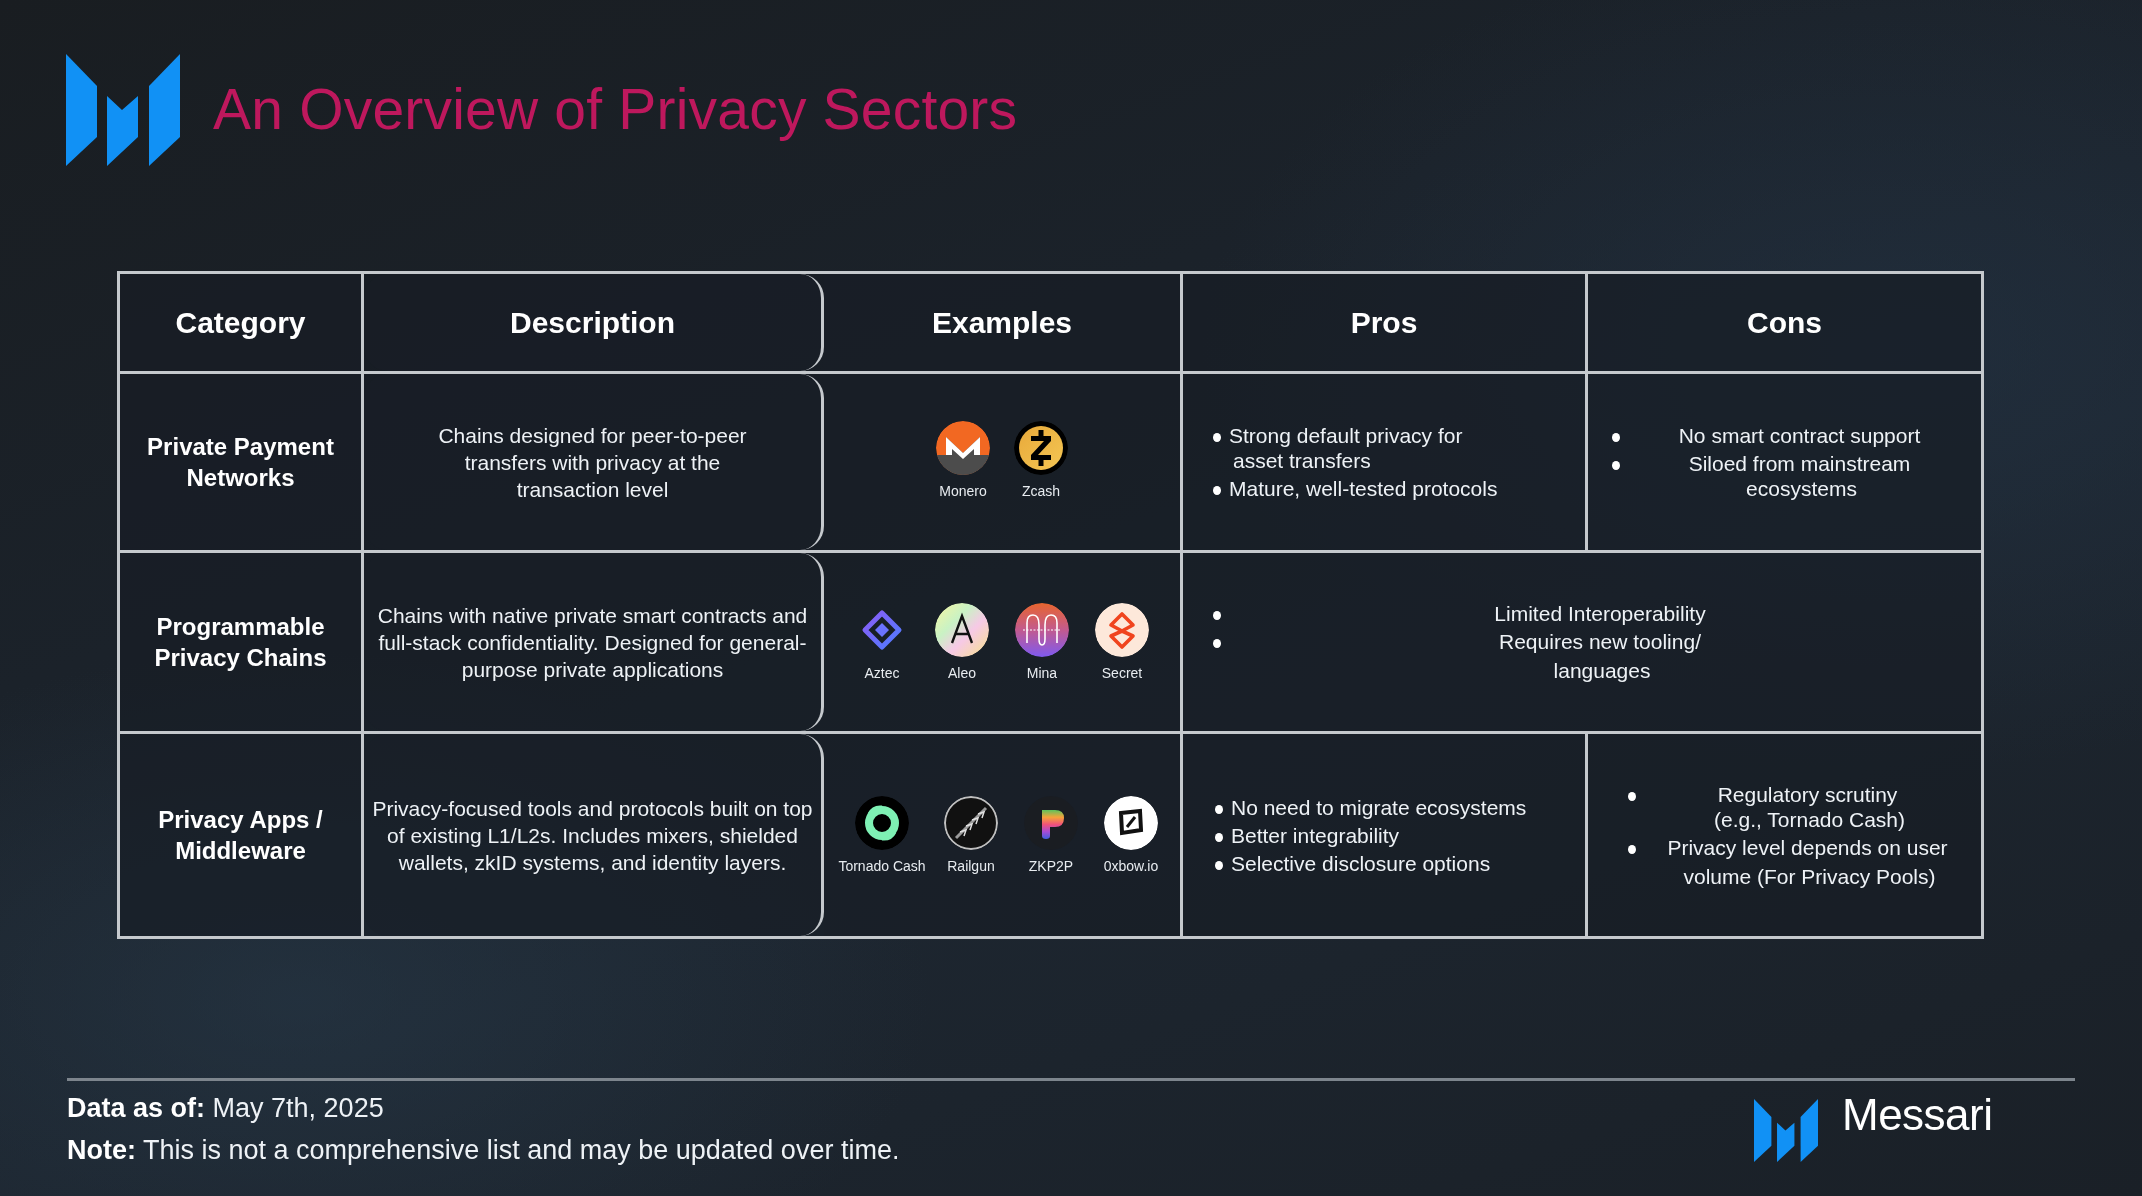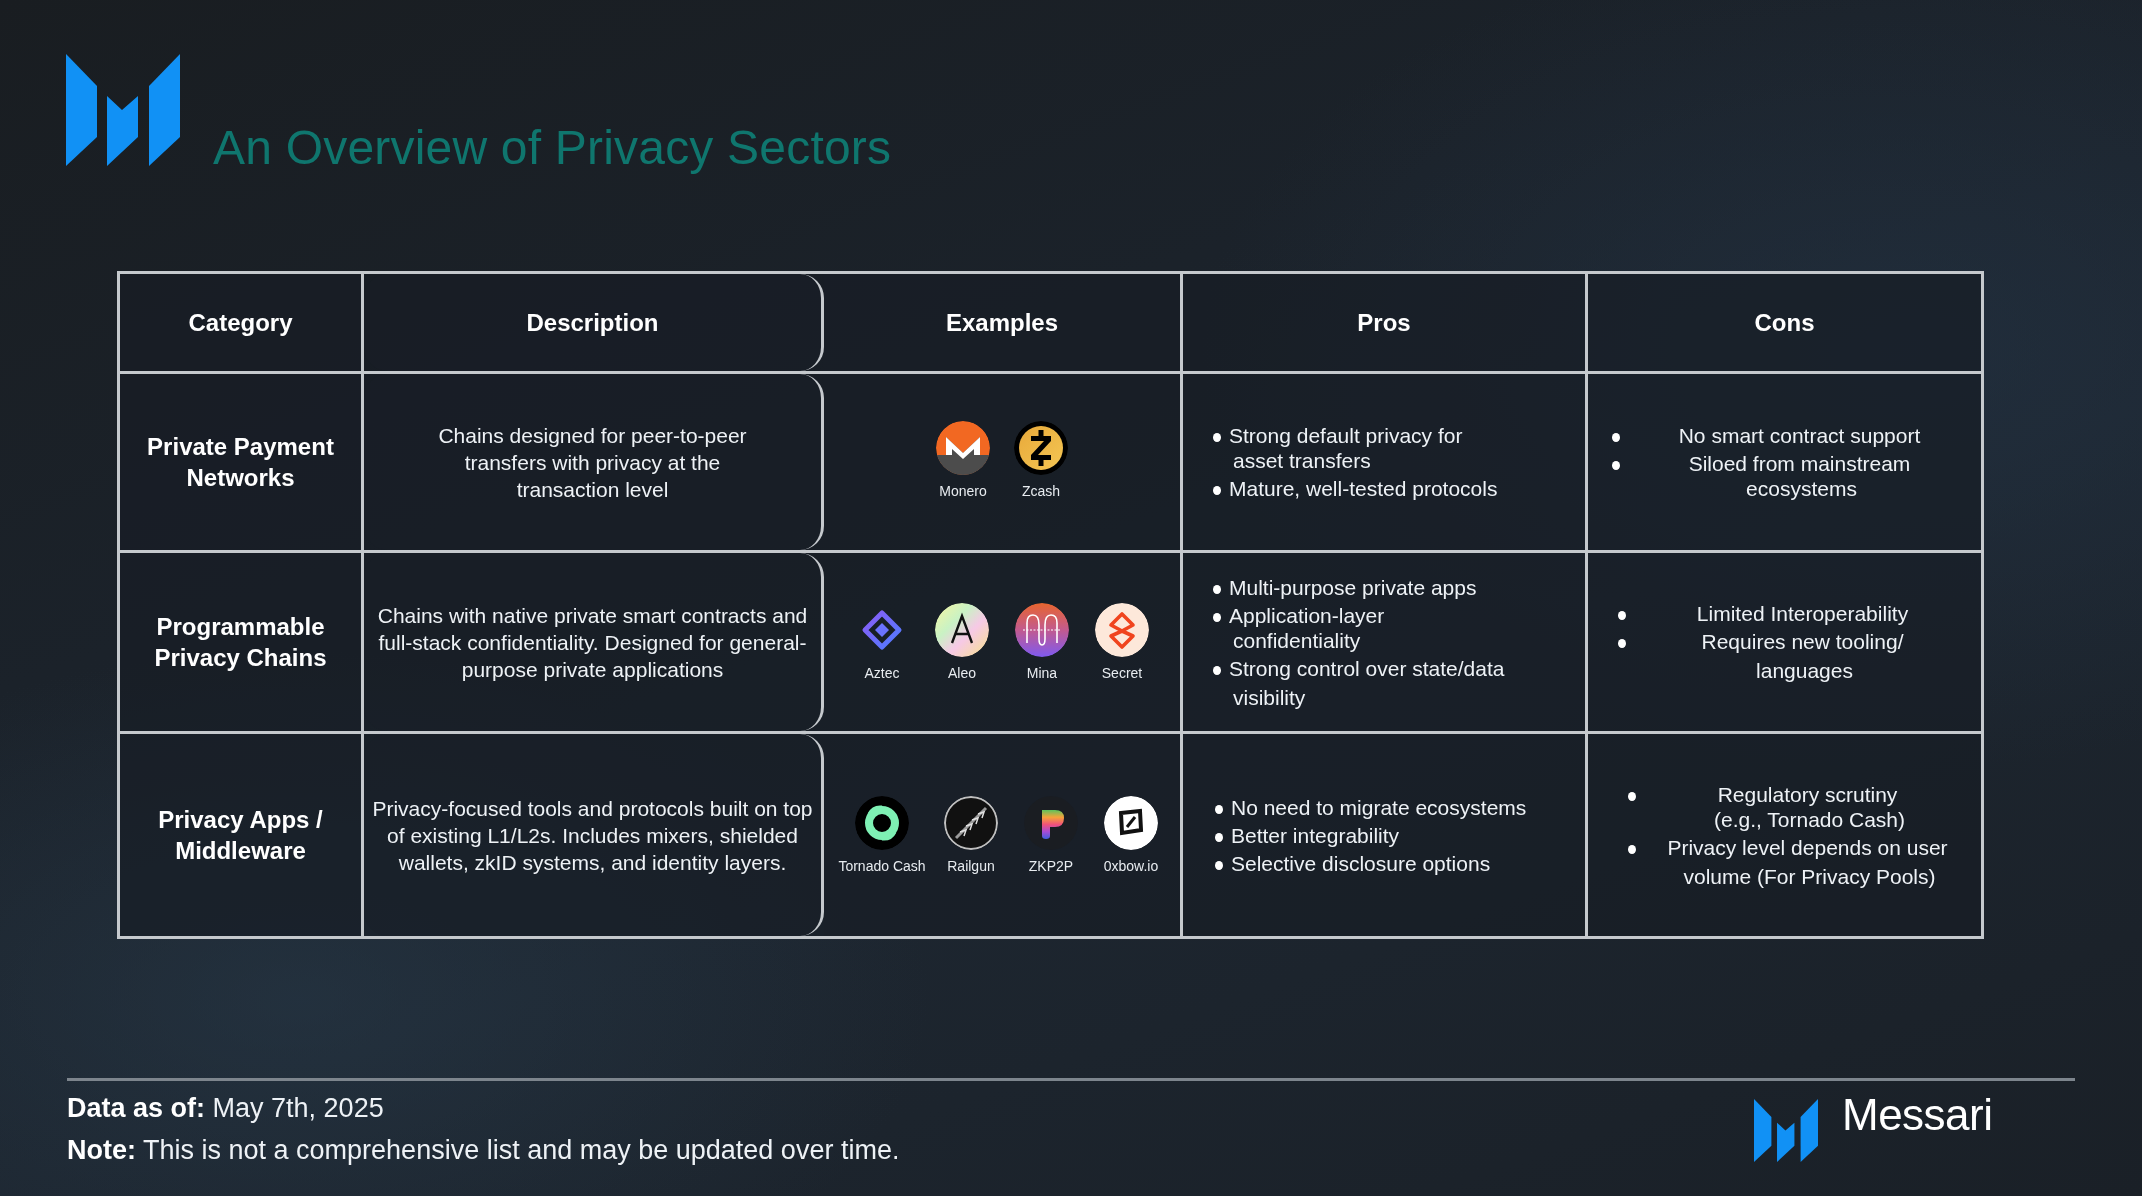--- a/index.html
+++ b/index.html
@@ -11,22 +11,22 @@
     background:
       radial-gradient(ellipse 900px 500px at 300px 1000px, rgba(40,58,74,0.55), rgba(0,0,0,0) 70%),
       radial-gradient(ellipse 1000px 600px at 1900px 350px, rgba(36,52,70,0.55), rgba(0,0,0,0) 70%),
       linear-gradient(160deg, #191d21 0%, #1b222a 35%, #1d2630 60%, #1a2027 100%);
   }
   .logo-mark { position: absolute; }
   .logo-mark svg { display: block; width: 100%; height: 100%; }
   #header-logo { left: 66px; top: 54px; width: 114px; height: 112px; }
   .page-title {
     position: absolute; left: 213px; top: 76px;
-    font-size: 48px; font-weight: 400; letter-spacing: 0.2px;
-    color: #0f766e; white-space: nowrap; margin-top: 44px;
+    font-size: 57px; font-weight: 400; letter-spacing: 0.2px;
+    color: #be185d; white-space: nowrap;
   }
 
   .table {
     position: absolute; left: 117px; top: 271px;
     width: 1867px; height: 668px;
     border: 3px solid #c5c9cd;
     background: rgba(22,28,34,0.55);
   }
   .row { position: absolute; left: 0; width: 100%; display: flex; }
   .row + .row { border-top: 3px solid #c5c9cd; }
@@ -41,21 +41,21 @@
   .c2 { width: 460px; border-radius: 24px; }
   .c3 { width: 359px; }
   .c4 { width: 405px; }
   .c5 { flex: 1; }
 
   .hdr { top: 0; height: 97px; }
   .r1 { top: 97px; height: 179px; }
   .r2 { top: 276px; height: 181px; }
   .r3 { top: 457px; height: 205px; }
 
-  .hdr-label { font-size: 24px; font-weight: 700; color: #ffffff; }
+  .hdr-label { font-size: 30px; font-weight: 700; color: #ffffff; }
   .cat-label {
     font-size: 24px; font-weight: 700; text-align: center; line-height: 31px; color: #ffffff;
     padding: 0 8px;
   }
   .desc-text {
     font-size: 21px; text-align: center; line-height: 27px; color: #eef2f6;
     padding: 0 6px;
   }
   .bullets { width: 100%; padding-left: 30px; padding-right: 10px; list-style: none; }
   .bullets li {
@@ -247,27 +247,20 @@
           <div class="ico">
             <svg viewBox="0 0 54 54">
               <circle cx="27" cy="27" r="27" fill="#fde8da"></circle>
               <path d="M27,11 L38,22 L27,28 L16,22 Z M27,28 L38,33 L27,44 L16,33 Z" fill="none" stroke="#f0441e" stroke-width="3.6" stroke-linejoin="round"></path>
             </svg>
           </div>
           <div class="lbl">Secret</div>
         </div>
       </div>
     </div>
-    <div class="cell c4">
-      <ul class="bullets">
-        <li><span>Multi-purpose private apps</span></li>
-        <li><span>Application-layer</span><span class="cont">confidentiality</span></li>
-        <li><span>Strong control over state/data</span><span class="cont" style="margin-top:4px;">visibility</span></li>
-      </ul>
-    </div>
     <div class="cell c5">
       <ul class="bullets" style="">
         <li><span>Limited Interoperability</span></li>
         <li><span>Requires new tooling/</span><span class="cont" style="margin-top:4px;">languages</span></li>
       </ul>
     </div>
   </div>
 
   <div class="row r3">
     <div class="cell c1">

